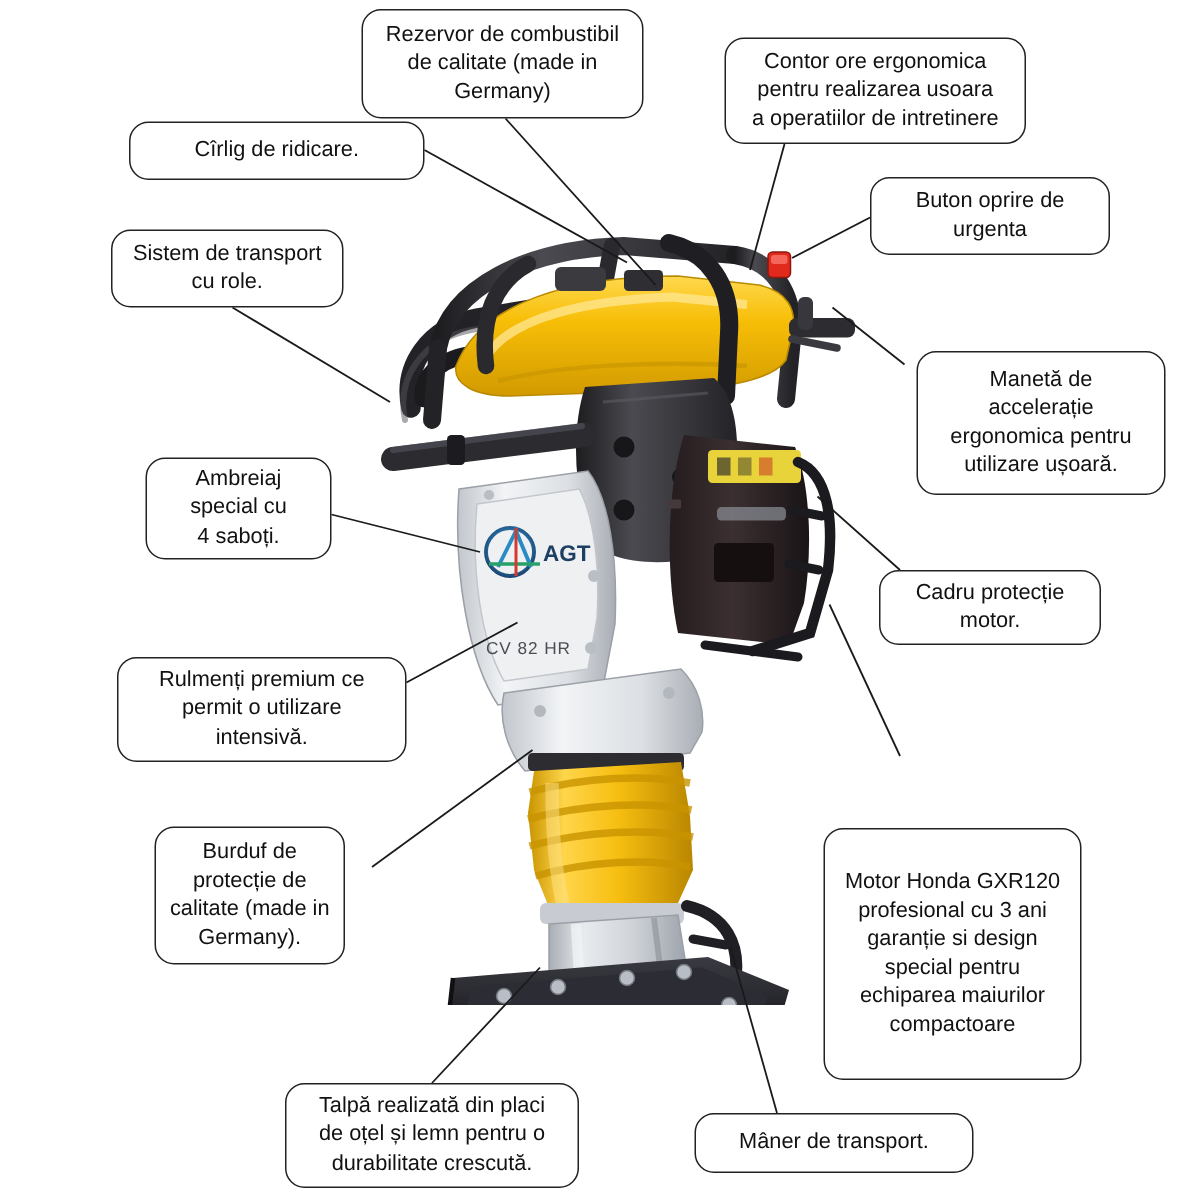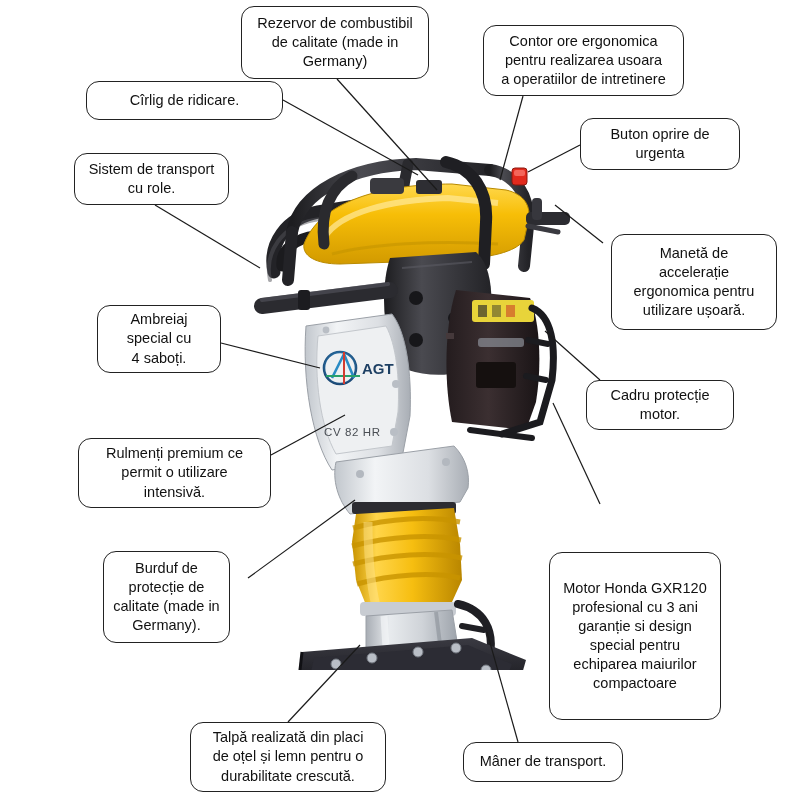--- a/index.html
+++ b/index.html
@@ -291,15 +291,15 @@
 special pentru
 echiparea maiurilor
 compactoare</div>
       <div class="callout" style="left: 103px; top: 551px; width: 127px; height: 92px;">Burduf de
 protecție de
 calitate (made in
 Germany).</div>
       <div class="callout" style="left: 190px; top: 722px; width: 196px; height: 70px;">Talpă realizată din placi
 de oțel și lemn pentru o
 durabilitate crescută.</div>
-      <div class="callout" style="left: 463px; top: 742px; width: 160px; height: 40px;">Mâner de transport.</div>
+      <div class="callout" style="left: 463px; top: 742px; width: 186px; height: 40px;">Mâner de transport.</div>
     </div>
 </div>
 
 </body></html>

